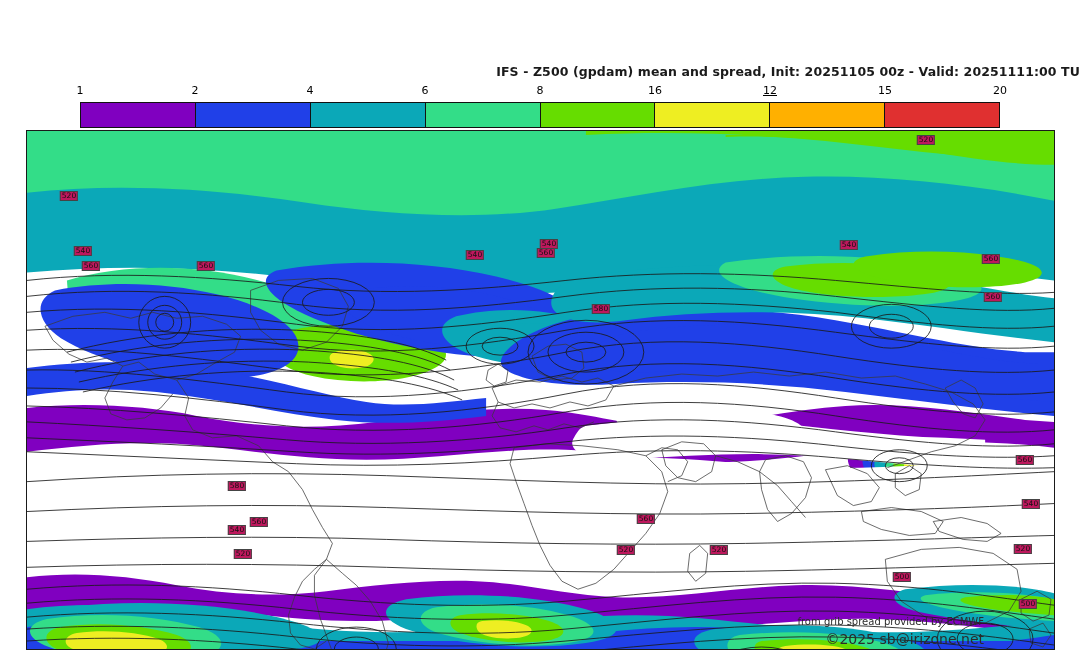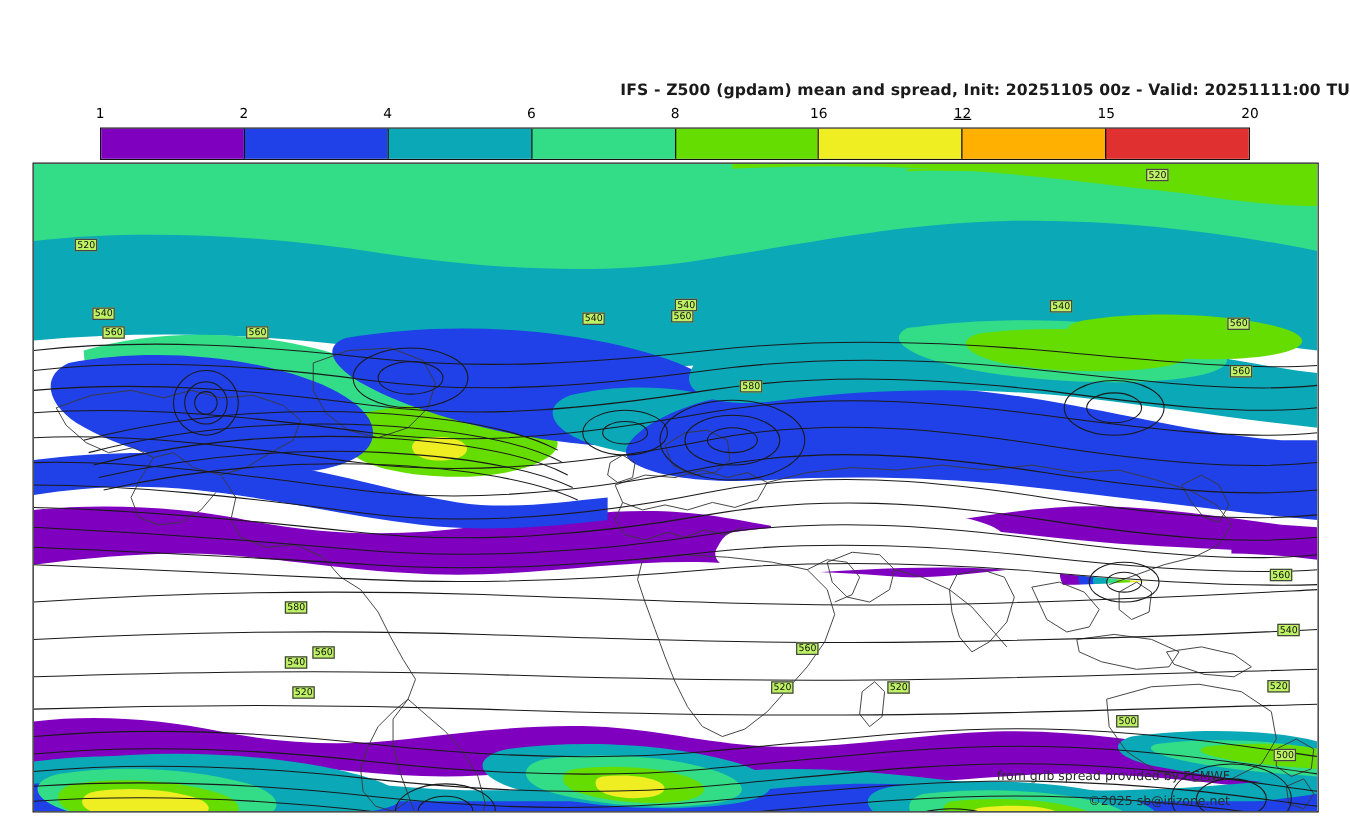--- a/index.html
+++ b/index.html
@@ -15,25 +15,25 @@
   #cbar div{height:100%;}
   #cbticks{position:absolute;left:80px;top:84px;width:920px;height:16px;}
   #cbticks span{position:absolute;transform:translateX(-50%);font-size:11px;color:#000;}
 
   
   #map{position:absolute;left:26px;top:130px;width:1029px;height:520px;
        border:1.5px solid #1a1a1a;box-sizing:border-box;overflow:hidden;background:#ffffff;}
   #mapsvg{position:absolute;left:0;top:0;width:100%;height:100%;display:block;}
 
   .clab{position:absolute;transform:translate(-50%,-50%);font-size:7.5px;
-        color:#111;background:#bef264;border:.6px solid #444;padding:0 1px;
+        color:#111;background:#be185d;border:.6px solid #444;padding:0 1px;
         line-height:8px;font-family:"DejaVu Sans","Liberation Sans",sans-serif;}
 
   #credit1{position:absolute;right:96px;bottom:31px;font-size:10px;color:#2b2b2b;}
-  #credit2{position:absolute;right:96px;bottom:11px;font-size:10px;color:#2b2b2b;}
+  #credit2{position:absolute;right:96px;bottom:11px;font-size:14px;color:#2b2b2b;}
 </style>
 </head>
 <body>
 
 <div id="title">IFS - Z500 (gpdam) mean and spread, Init: 20251105 00z - Valid: 20251111:00 TU</div>
 
 <div id="cbticks">
     <span style="left: 0%;">1</span>
     <span style="left: 12.5%;">2</span>
     <span style="left: 25%;">4</span>

